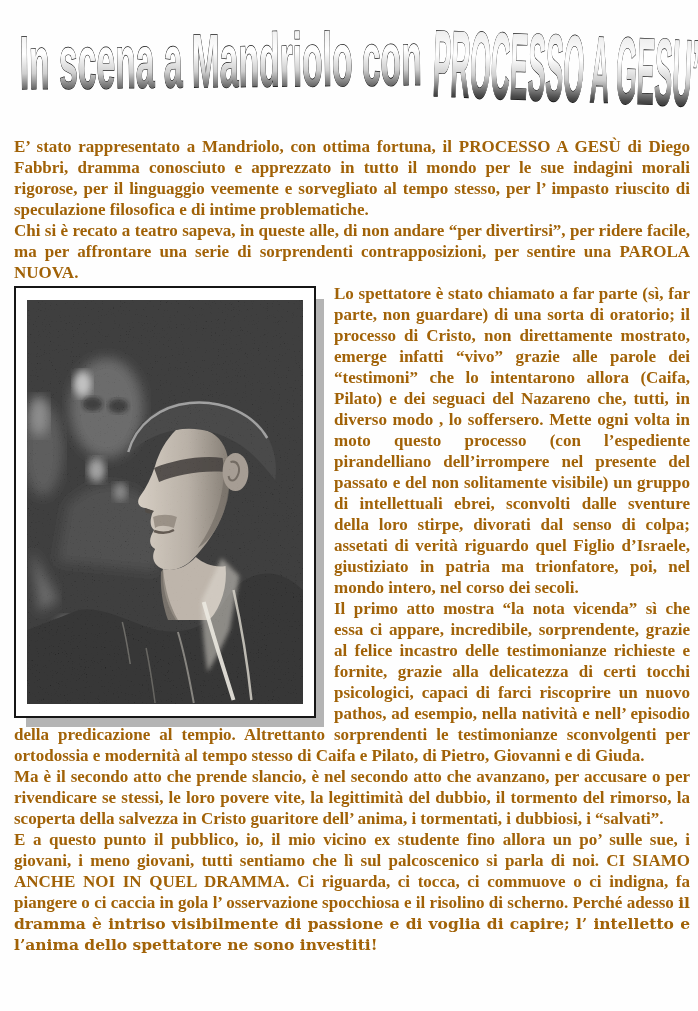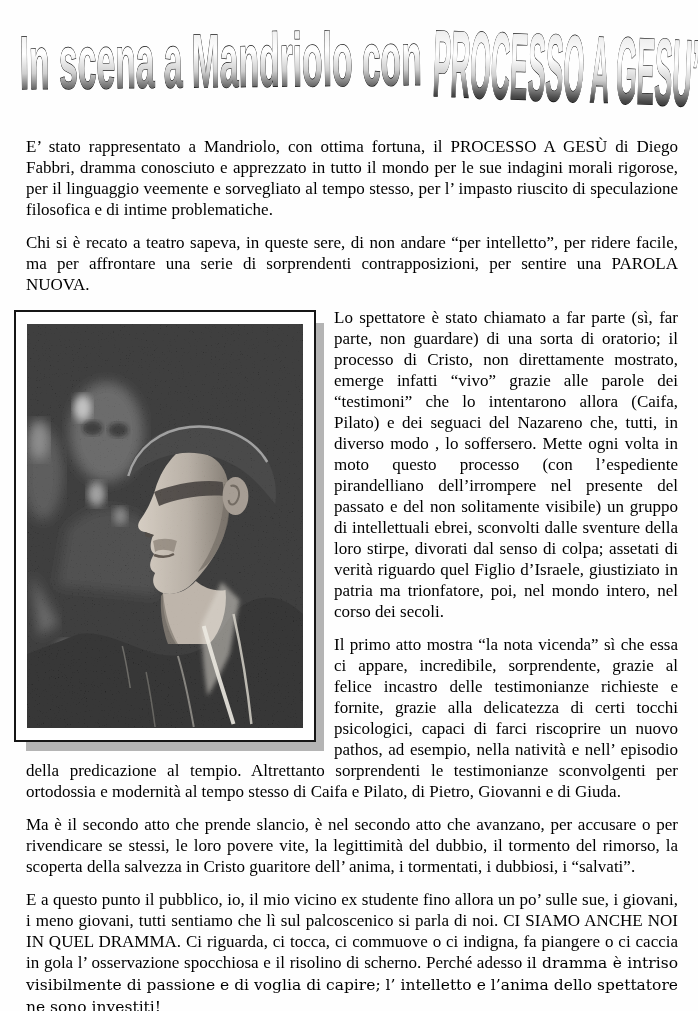--- a/index.html
+++ b/index.html
@@ -1,31 +1,31 @@
 <!DOCTYPE html>
 <html lang="it"><head>
 <meta charset="utf-8">
 <style>
   html,body{margin:0;padding:0;background:#e8e8e8;}
   .page{
     position:relative;width:698px;height:1011px;box-sizing:border-box;
     margin:0 auto;background:#fefefe;overflow:hidden;
     padding:4px 8px 0 14px;
-    font-family:"Liberation Serif",serif;color:#000000;
+    font-family:"Liberation Serif",serif;color:#a16207;
   }
   .headline-svg{display:block;margin:0 0 24px -6px;}
   .hl-text{
     font-family:"Liberation Sans",sans-serif;
     font-weight:700;
     fill:url(#hlgrad);
     stroke:#101010;stroke-width:1.3px;
     paint-order:stroke fill;
   }
   .article{font-size:17px;line-height:21px;}
-  .para{margin:12px;text-align:justify;}
+  .para{margin:0;text-align:justify;font-weight:bold;}
   .closing{font-family:"DejaVu Serif",serif;font-size:15.5px;}
   .photo-frame{
     float:left;
     width:302px;height:432px;box-sizing:border-box;
     border:2px solid #161616;background:#ffffff;
     padding:12px 11px;
     margin:3px 18px 6px 0;
     box-shadow:10px 11px 0 -2px #b4b4b4;
   }
   .photo-frame svg{display:block;}
@@ -47,21 +47,21 @@
       </linearGradient>
     </defs>
     <text class="hl-text" x="12" y="85" font-size="76" textLength="402" lengthAdjust="spacingAndGlyphs" transform="rotate(-0.6 12 85)">In scena a Mandriolo con</text>
     <text class="hl-text" x="424" y="92" font-size="95" textLength="266" lengthAdjust="spacingAndGlyphs" transform="rotate(2.2 424 92)">PROCESSO A GESU’</text>
   </svg>
 
   <div class="article">
 
     <p class="para">E’ stato rappresentato a Mandriolo, con ottima fortuna, il PROCESSO A GESÙ di Diego Fabbri, dramma conosciuto e apprezzato in tutto il mondo per le sue indagini morali rigorose, per il linguaggio veemente e sorvegliato al tempo stesso, per l’ impasto riuscito di speculazione filosofica e di intime problematiche.</p>
 
-    <p class="para">Chi si è recato a teatro sapeva, in queste sere, di non andare “per intelletto”, per ridere facile, ma per affrontare una serie di sorprendenti contrapposizioni, per sentire una PAROLA NUOVA.</p>
+    <p class="para">Chi si è recato a teatro sapeva, in queste alle, di non andare “per divertirsi”, per ridere facile, ma per affrontare una serie di sorprendenti contrapposizioni, per sentire una PAROLA NUOVA.</p>
 
     <div class="photo-frame">
       <svg width="276" height="404" viewBox="0 0 278 404" preserveAspectRatio="none">
         <defs>
           <filter id="b6">
               <feGaussianBlur stdDeviation="6"></feGaussianBlur>
             </filter>
           <filter id="b4">
               <feGaussianBlur stdDeviation="4"></feGaussianBlur>
             </filter>

